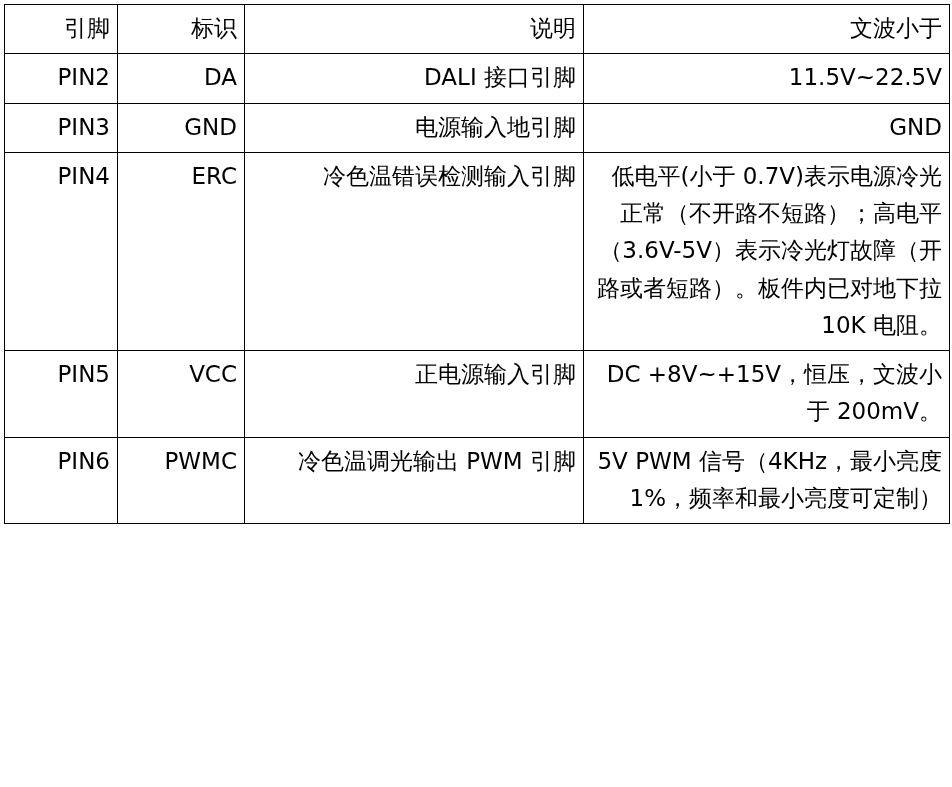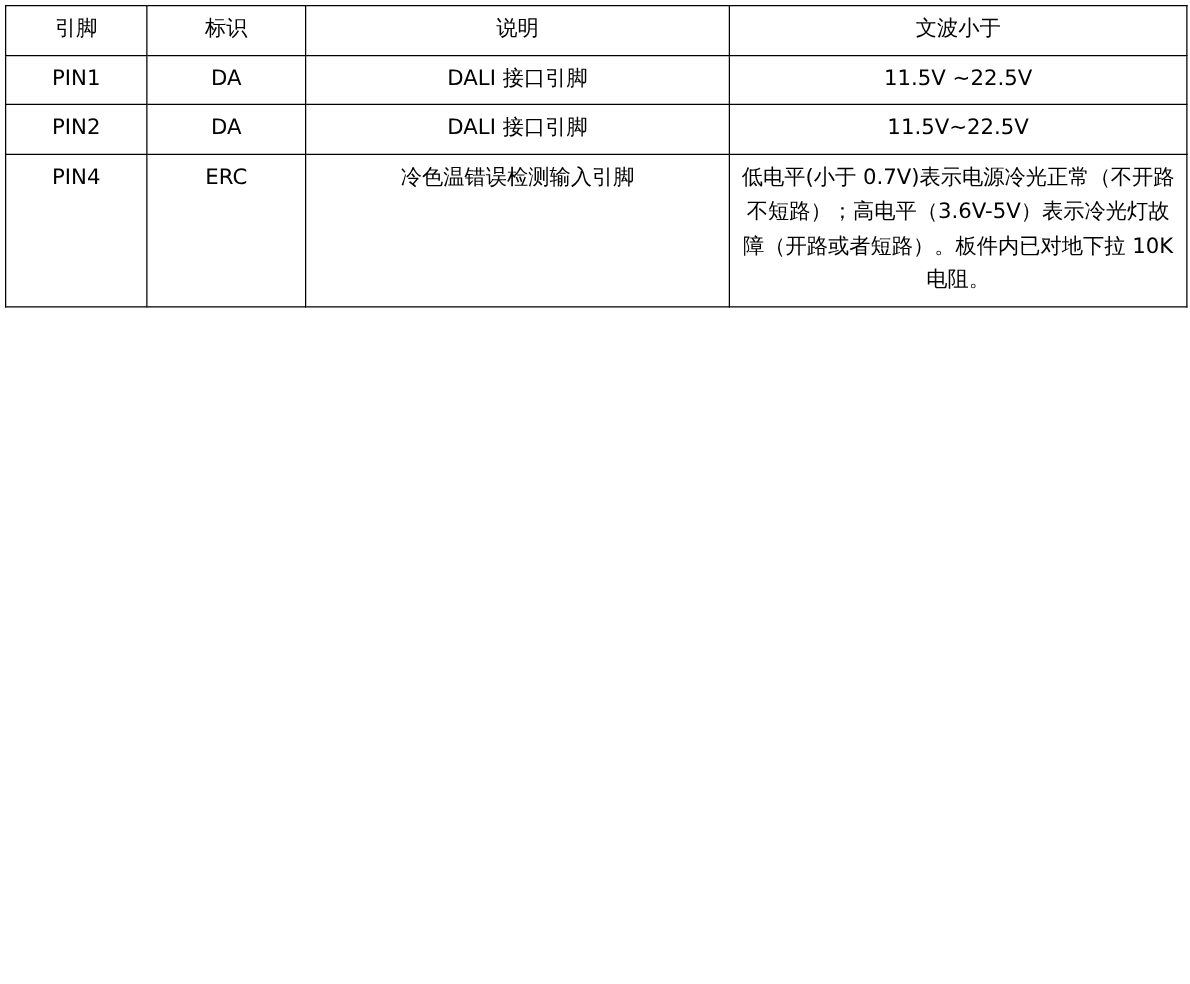--- a/index.html
+++ b/index.html
@@ -29,24 +29,24 @@
   table.pin-table col.c1 { width: 113px; }
   table.pin-table col.c2 { width: 127px; }
   table.pin-table col.c3 { width: 339px; }
   table.pin-table col.c4 { width: 366px; }
 
   table.pin-table th,
   table.pin-table td {
     border: 1px solid #000000;
     vertical-align: top;
     padding: 5px 7px 6px 7px;
-    font-size: 17px;
+    font-size: 23px;
     line-height: 1.62;
     font-weight: normal;
-    text-align: center;
+    text-align: right;
   }
   table.pin-table th {
     font-weight: normal;
   }
   .cell-text {
     display: block;
     white-space: pre-wrap;
     word-break: break-word;
   }
   
@@ -76,55 +76,83 @@
             <span class="cell-text">说明</span>
           </th>
         <th>
             <span class="cell-text">文波小于</span>
           </th>
       </tr>
     </thead>
     <tbody>
       <tr class="r-short">
         <td>
-            <span class="cell-text">PIN1</span>
-          </td>
-        <td>
-            <span class="cell-text">DA</span>
-          </td>
-        <td>
-            <span class="cell-text">DALI 接口引脚</span>
-          </td>
-        <td>
-            <span class="cell-text">11.5V ~22.5V</span>
-          </td>
-      </tr>
-      <tr class="r-short">
-        <td>
             <span class="cell-text">PIN2</span>
           </td>
         <td>
             <span class="cell-text">DA</span>
           </td>
         <td>
             <span class="cell-text">DALI 接口引脚</span>
           </td>
         <td>
             <span class="cell-text">11.5V~22.5V</span>
+          </td>
+      </tr>
+      <tr class="r-short">
+        <td>
+            <span class="cell-text">PIN3</span>
+          </td>
+        <td>
+            <span class="cell-text">GND</span>
+          </td>
+        <td>
+            <span class="cell-text">电源输入地引脚</span>
+          </td>
+        <td>
+            <span class="cell-text">GND</span>
           </td>
       </tr>
       <tr>
         <td>
             <span class="cell-text">PIN4</span>
           </td>
         <td>
             <span class="cell-text">ERC</span>
           </td>
         <td>
             <span class="cell-text">冷色温错误检测输入引脚</span>
           </td>
         <td>
             <span class="cell-text">低电平(小于 0.7V)表示电源冷光正常（不开路不短路）；高电平（3.6V-5V）表示冷光灯故障（开路或者短路）。板件内已对地下拉 10K 电阻。</span>
           </td>
       </tr>
+      <tr>
+        <td>
+            <span class="cell-text">PIN5</span>
+          </td>
+        <td>
+            <span class="cell-text">VCC</span>
+          </td>
+        <td>
+            <span class="cell-text">正电源输入引脚</span>
+          </td>
+        <td>
+            <span class="cell-text">DC +8V~+15V，恒压，文波小于 200mV。</span>
+          </td>
+      </tr>
+      <tr>
+        <td>
+            <span class="cell-text">PIN6</span>
+          </td>
+        <td>
+            <span class="cell-text">PWMC</span>
+          </td>
+        <td>
+            <span class="cell-text">冷色温调光输出 PWM 引脚</span>
+          </td>
+        <td>
+            <span class="cell-text">5V PWM 信号（4KHz，最小亮度 1%，频率和最小亮度可定制）</span>
+          </td>
+      </tr>
     </tbody>
   </table>
 </div>
 
 </body></html>

